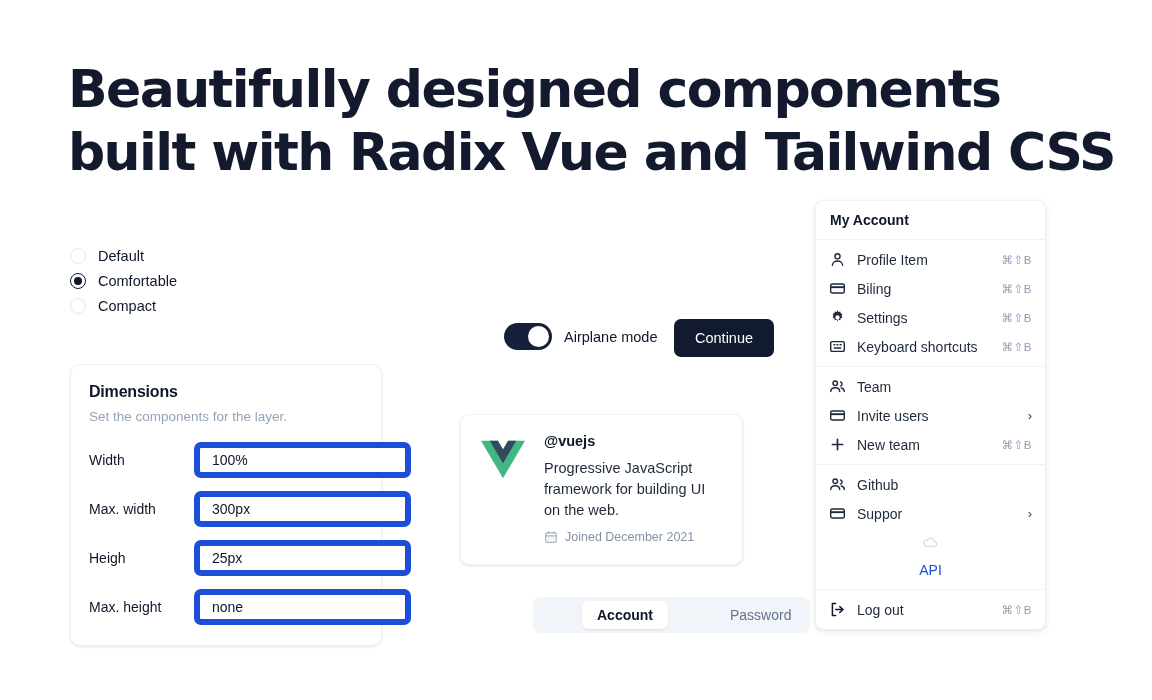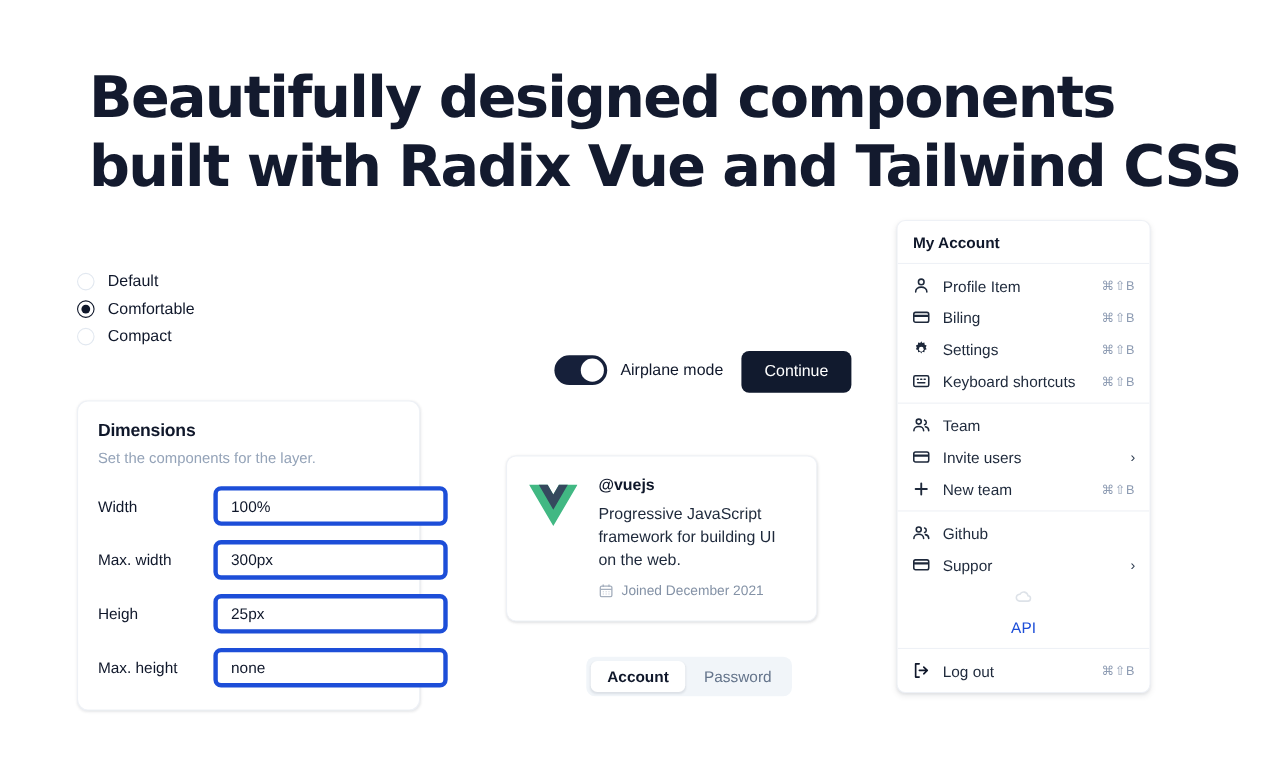--- a/index.html
+++ b/index.html
@@ -13,21 +13,20 @@
     overflow: hidden;
   }
   .page { position: relative; width: 1152px; height: 700px; }
 
   
   .hero {
     position: absolute;
     left: 68px;
     top: 58px;
     width: 960px;
-    margin-left: 13px;
   }
   .hero h1 {
     font-size: 52px;
     line-height: 63px;
     font-weight: 800;
     letter-spacing: -1.6px;
     color: #131a2e;
     font-family: "DejaVu Sans", sans-serif;
   }
   .hero h1 .line { display: block; white-space: nowrap; }
@@ -72,21 +71,21 @@
     padding: 18px 18px 20px 18px;
   }
   .dim-title { font-size: 16px; font-weight: 600; color: #0f172a; letter-spacing: -.2px; }
   .dim-desc { font-size: 13.5px; color: #94a3b8; margin-top: 8px; }
   .dim-rows { margin-top: 18px; display: flex; flex-direction: column; gap: 13px; }
   .dim-row { display: flex; align-items: center; }
   .dim-label { width: 105px; font-size: 14px; color: #0f172a; flex: none; }
   .dim-input {
     flex: 1;
     height: 36px;
-    border: 4px solid #1d4ed8;
+    border: 6px solid #1d4ed8;
     border-radius: 7px;
     background: #fff;
     padding: 0 12px;
     font-size: 14px;
     font-family: "Liberation Sans", sans-serif;
     color: #0f172a;
     outline: none;
   }
 
   
@@ -176,20 +175,21 @@
   }
   .tab {
     padding: 6px 15px;
     border-radius: 6px;
     font-size: 14px;
     font-family: "Liberation Sans", sans-serif;
     border: none;
     background: transparent;
     color: #64748b;
     cursor: pointer;
+    margin-left: 45px;
   }
   .tab.active {
     background: #ffffff;
     color: #0f172a;
     font-weight: 600;
     box-shadow: 0 1px 2px rgba(15,23,42,.09);
   }
 
   
   .menu {

